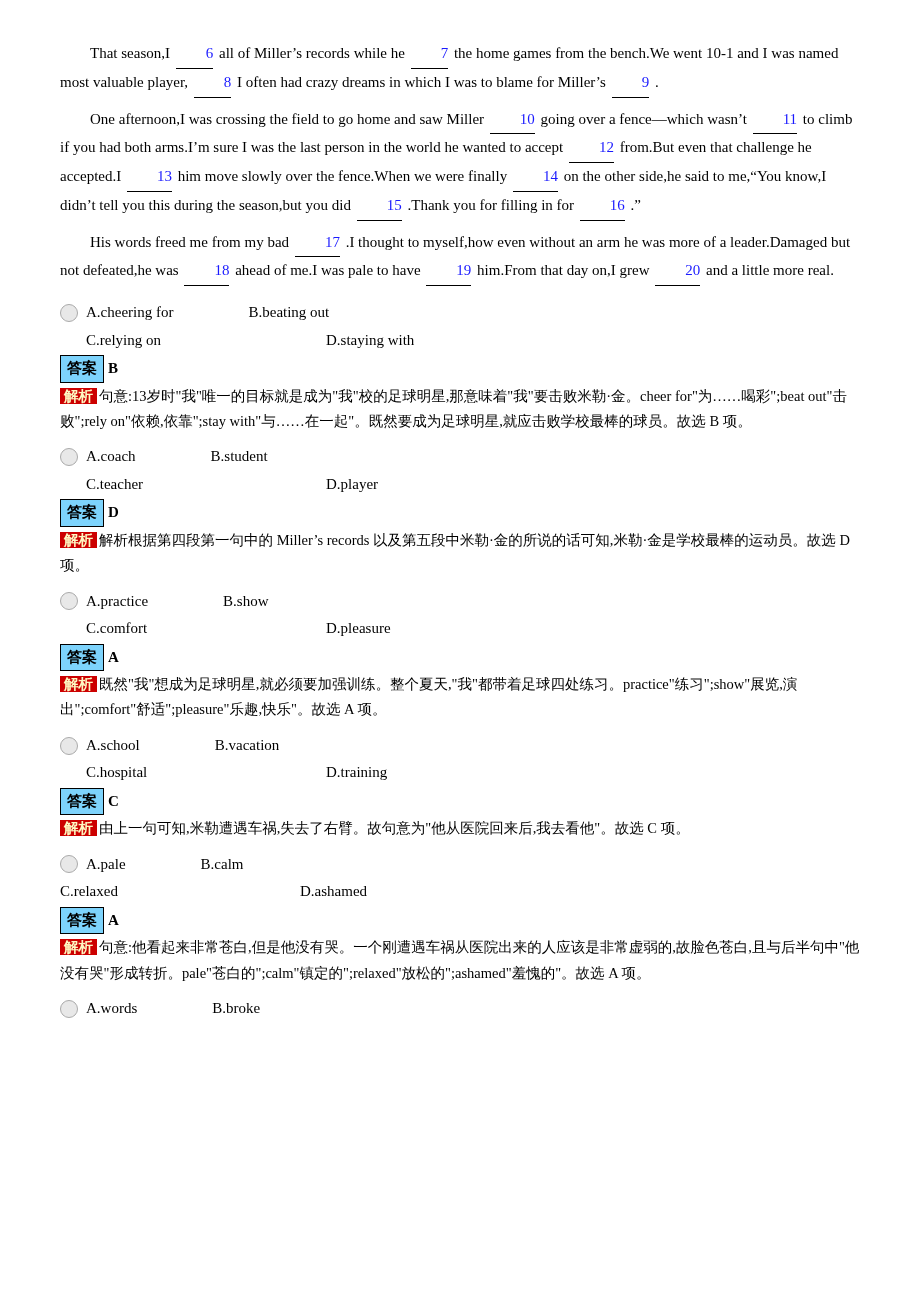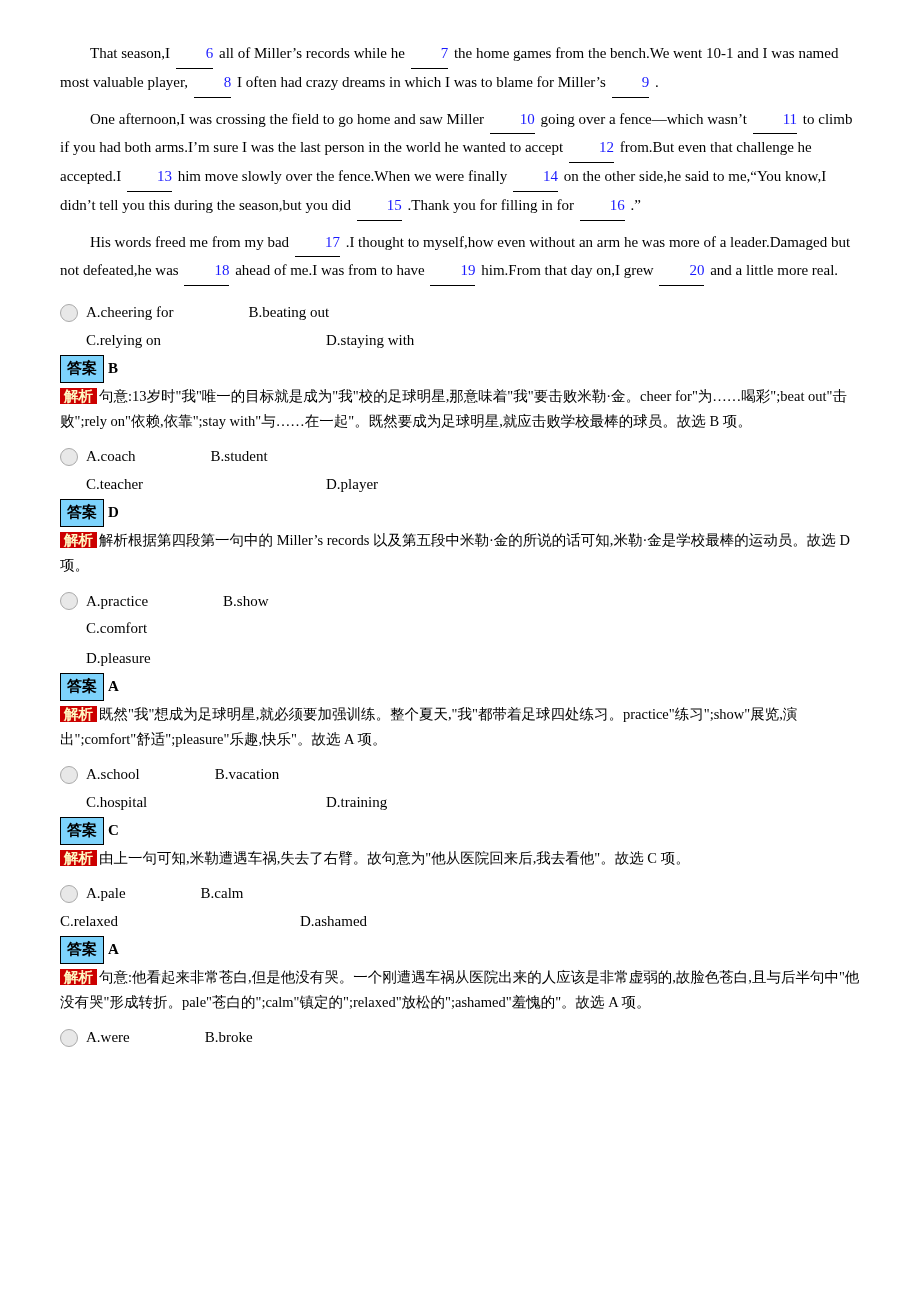--- a/index.html
+++ b/index.html
@@ -122,21 +122,21 @@
   <span>.Thank you for filling in for</span>
   <span class="blank">16</span>
   <span>.”</span>
 </div>
 
 <div class="passage">
   <span>His words freed me from my bad</span>
   <span class="blank">17</span>
   <span>.I thought to myself,how even without an arm he was more of a leader.Damaged but not defeated,he was</span>
   <span class="blank">18</span>
-  <span>ahead of me.I was from to have</span>
+  <span>ahead of me.I was pale to have</span>
   <span class="blank">19</span>
   <span>him.From that day on,I grew</span>
   <span class="blank">20</span>
   <span>and a little more real.</span>
 </div>
 
 <div class="divider-space"></div>
 
 <div id="q1-block" class="question-block">
   <div class="question-num-row">
@@ -184,21 +184,21 @@
 
 <div id="q3-block" class="question-block">
   <div class="question-num-row">
     <span class="q-circle"></span>
     <span class="q-label">
       <span>A.practice</span>
       &nbsp;&nbsp;&nbsp;&nbsp;&nbsp;&nbsp;&nbsp;&nbsp;&nbsp;&nbsp;&nbsp;&nbsp;&nbsp;&nbsp;&nbsp;&nbsp;&nbsp;&nbsp;
       <span>B.show</span>
     </span>
   </div>
-  <div class="options-row" style="margin-left:26px;flex-direction:column;">
+  <div class="options-row" style="margin-left:26px;">
     <span class="option">C.comfort</span>
     <span class="option">D.pleasure</span>
   </div>
   <div class="answer-row">
     <span class="answer-label">答案</span>
     <span class="answer-value">A</span>
   </div>
   <div class="jiexi-row">
     <span class="jiexi-label">解析</span><span>既然"我"想成为足球明星,就必须要加强训练。整个夏天,"我"都带着足球四处练习。practice"练习";show"展览,演出";comfort"舒适";pleasure"乐趣,快乐"。故选 A 项。</span>
   </div>
@@ -245,18 +245,18 @@
   </div>
   <div class="jiexi-row">
     <span class="jiexi-label">解析</span><span>句意:他看起来非常苍白,但是他没有哭。一个刚遭遇车祸从医院出来的人应该是非常虚弱的,故脸色苍白,且与后半句中"他没有哭"形成转折。pale"苍白的";calm"镇定的";relaxed"放松的";ashamed"羞愧的"。故选 A 项。</span>
   </div>
 </div>
 
 <div id="q6-block" class="question-block">
   <div class="question-num-row">
     <span class="q-circle"></span>
     <span class="q-label">
-      <span>A.were</span>
+      <span>A.words</span>
       &nbsp;&nbsp;&nbsp;&nbsp;&nbsp;&nbsp;&nbsp;&nbsp;&nbsp;&nbsp;&nbsp;&nbsp;&nbsp;&nbsp;&nbsp;&nbsp;&nbsp;&nbsp;
       <span>B.broke</span>
     </span>
   </div>
 </div>
 
 </body></html>

